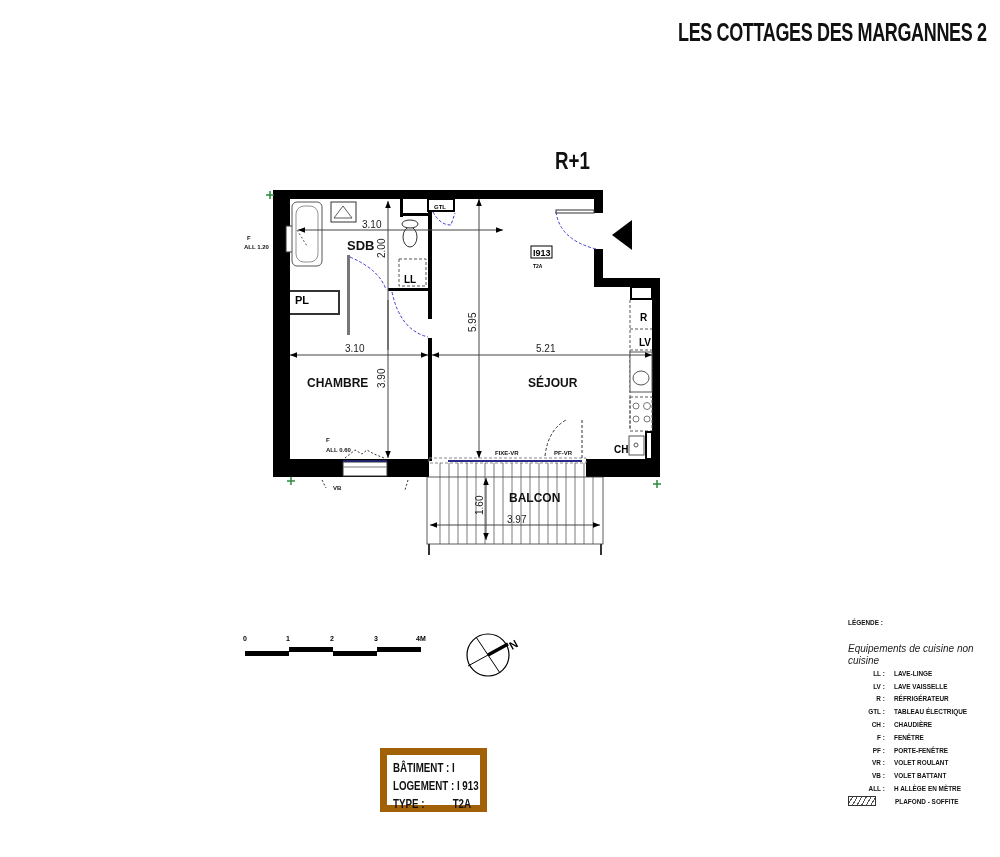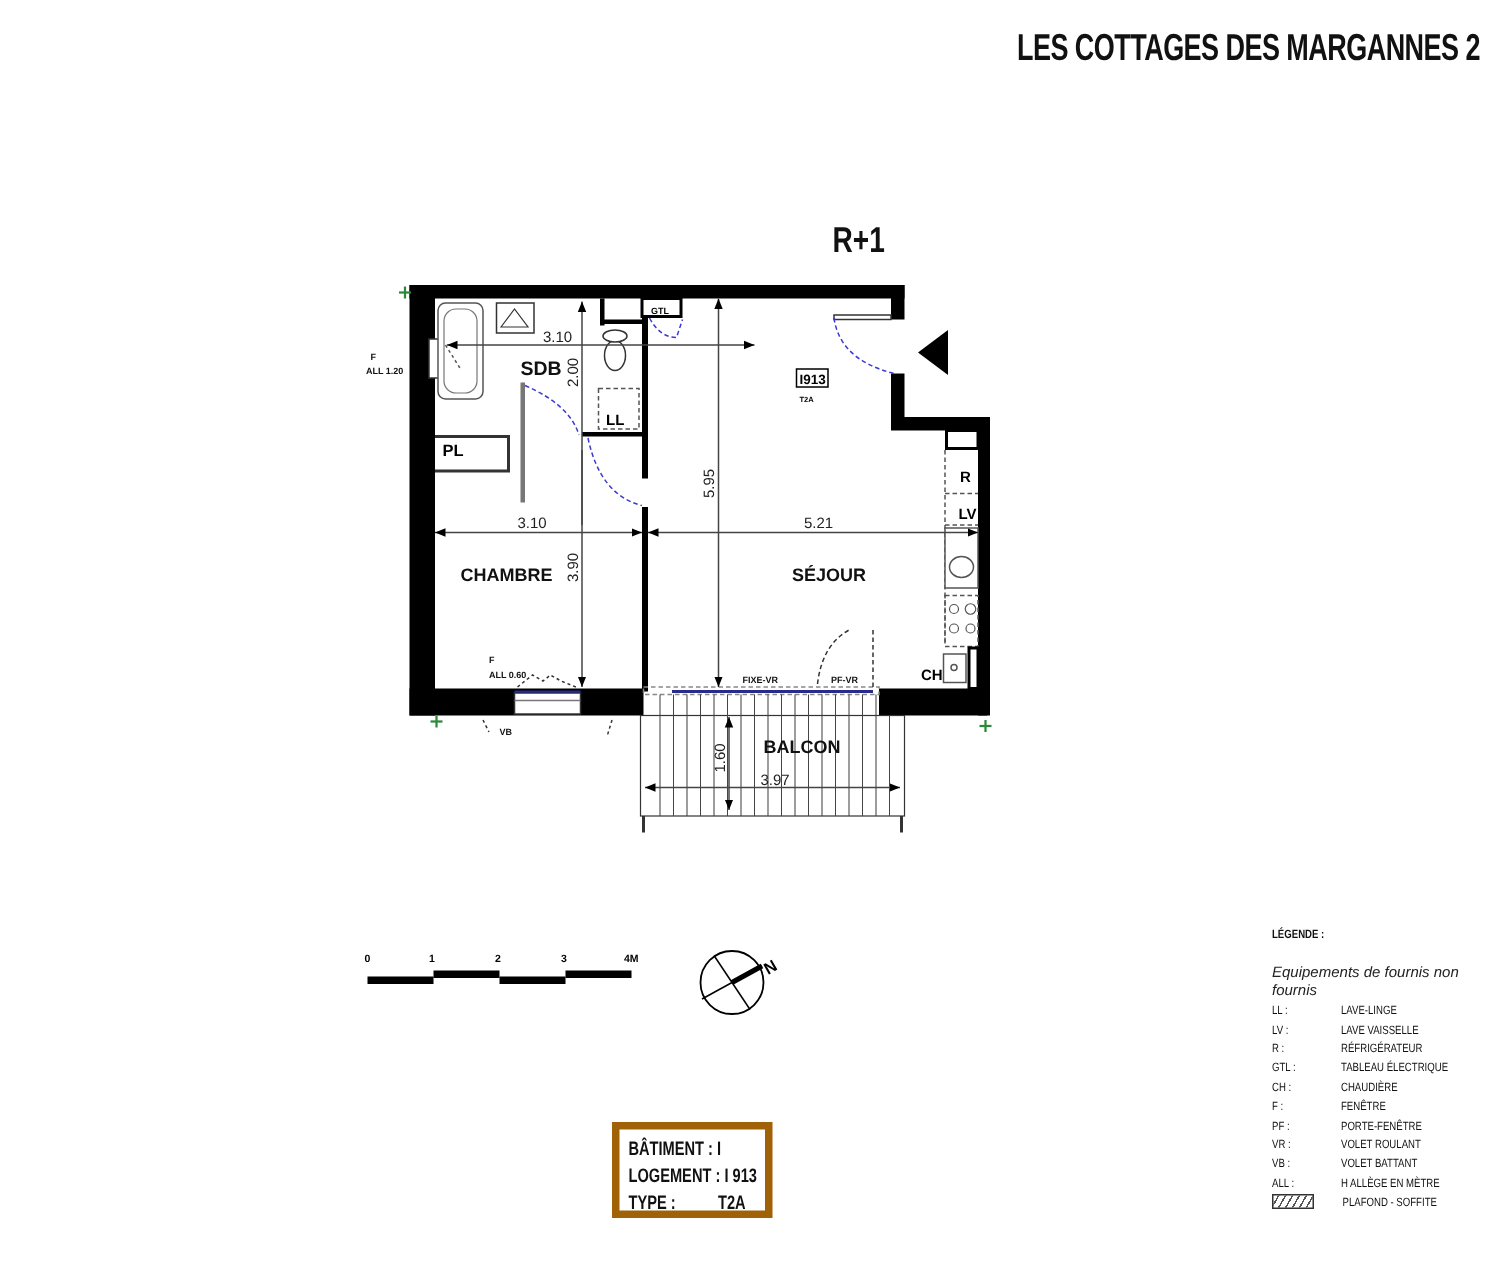--- a/index.html
+++ b/index.html
@@ -8,27 +8,27 @@
   #title { position: absolute; left: 678px; top: 18px; font-size: 25px; font-weight: bold;
            letter-spacing: -0.5px; transform: scaleX(0.72); transform-origin: left top; white-space: nowrap; }
   #floor { position: absolute; left: 555px; top: 147px; font-size: 24px; font-weight: bold;
            transform: scaleX(0.78); transform-origin: left top; }
   svg#plan { position: absolute; left: 0; top: 0; }
   .lbl { font-family: "Liberation Sans", sans-serif; font-weight: bold; }
   .dim { font-family: "Liberation Sans", sans-serif; }
   #legend { position: absolute; left: 848px; top: 618px; font-size: 8px; width: 140px; }
   #legend .head { font-weight: bold; font-size: 8px; transform: scaleX(0.8); transform-origin: left top; }
   #legend .note { font-style: italic; font-size: 10px; margin-top: 16px; line-height: 12px; color:#222; }
-  #legend .row { display: flex; height: 12.8px; align-items: center; font-weight: normal; font-size: 8px; }
+  #legend .row { display: flex; height: 12.8px; align-items: center; font-weight: bold; font-size: 8px; text-align: right; }
   #legend .row .k { width: 46px; transform: scaleX(0.8); transform-origin: left center; }
   #legend .row .v { transform: scaleX(0.8); transform-origin: left center; white-space: nowrap; }
   #legend .swatch { width: 26px; height: 8px; border: 1px solid #333; margin-right: 19px;
       background: repeating-linear-gradient(-60deg, #fff 0 3px, #555 3px 4px); }
   #infobox { position: absolute; left: 380px; top: 748px; width: 107px; height: 64px;
-             border: 5px solid #a16207; padding: 5px 12px 0 6px; box-sizing: border-box; margin-left: 28px; }
+             border: 7px solid #a16207; padding: 5px 12px 0 6px; box-sizing: border-box; }
   #infobox .r { font-weight: bold; font-size: 13px; height: 18px; white-space: nowrap;
                 transform: scaleX(0.75); transform-origin: left top; }
   #infobox .r span.v { display: inline-block; }
 </style>
 </head>
 <body>
 
 <div id="title">LES COTTAGES DES MARGANNES 2</div>
 <div id="floor">R+1</div>
 
@@ -223,21 +223,21 @@
 </svg>
 
 <div id="infobox">
   <div class="r"><span>BÂTIMENT :</span> <span class="v">I</span></div>
   <div class="r"><span>LOGEMENT :</span> <span class="v">I 913</span></div>
   <div class="r"><span>TYPE :</span> <span class="v" style="margin-left:34px">T2A</span></div>
 </div>
 
 <div id="legend">
   <div class="head">LÉGENDE :</div>
-  <div class="note">Equipements de fournis non fournis</div>
+  <div class="note">Equipements de cuisine non cuisine</div>
   <div class="row">
       <span class="k">LL :</span>
       <span class="v">LAVE-LINGE</span>
     </div>
   <div class="row">
       <span class="k">LV :</span>
       <span class="v">LAVE VAISSELLE</span>
     </div>
   <div class="row">
       <span class="k">R :</span>

